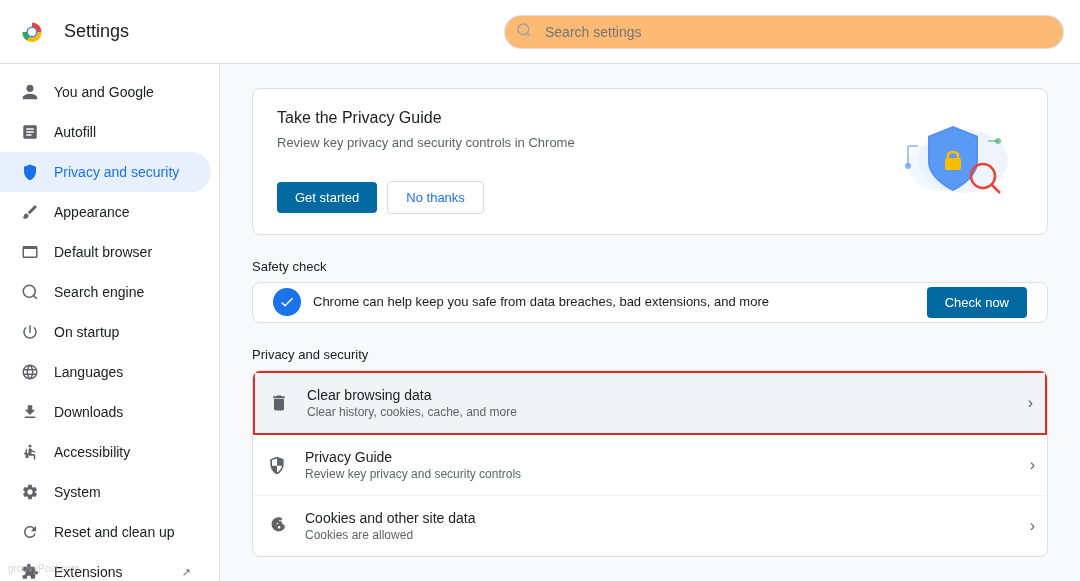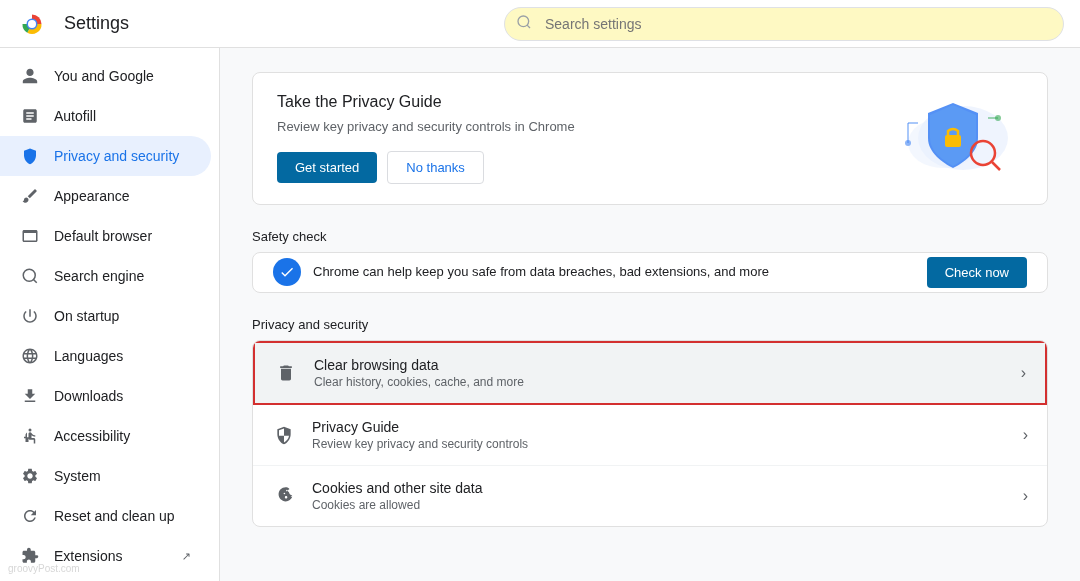--- a/index.html
+++ b/index.html
@@ -9,21 +9,21 @@
       width: 1080px;
       height: 581px;
       overflow: hidden;
       display: flex;
       flex-direction: column;
     }
 
     
     .header {
       background: #fff;
-      height: 48px;
+      height: 64px;
       display: flex;
       align-items: center;
       padding: 0 16px;
       border-bottom: 1px solid #e0e0e0;
       gap: 16px;
       flex-shrink: 0;
     }
     .chrome-logo {
       width: 32px;
       height: 32px;
@@ -41,21 +41,21 @@
       margin-left: auto;
       position: relative;
     }
     .search-bar input {
       width: 100%;
       padding: 8px 16px 8px 40px;
       border: 1px solid #dfe1e5;
       border-radius: 24px;
       font-size: 14px;
       color: #202124;
-      background: #fef9c3;
+      background: #fdba74;
       outline: none;
     }
     .search-icon-wrap {
       position: absolute;
       left: 12px;
       top: 50%;
       transform: translateY(-50%);
       color: #9aa0a6;
     }
 
@@ -132,21 +132,21 @@
     }
     .privacy-guide-title {
       font-size: 16px;
       font-weight: 500;
       color: #202124;
       margin-bottom: 6px;
     }
     .privacy-guide-desc {
       font-size: 13px;
       color: #5f6368;
-      margin-bottom: 14px;
+      margin-bottom: 28px;
       line-height: 1.5;
     }
     .privacy-guide-actions {
       display: flex;
       gap: 10px;
       align-items: center;
     }
     .btn-primary {
       background: #0369a1;
       color: #fff;
@@ -219,21 +219,21 @@
     }
     .settings-list {
       background: #fff;
       border-radius: 8px;
       border: 1px solid #e0e0e0;
       overflow: hidden;
     }
     .settings-row {
       display: flex;
       align-items: center;
-      padding: 14px 19px;
+      padding: 14px 12px;
       gap: 16px;
       cursor: pointer;
       border-bottom: 1px solid #f1f3f4;
       position: relative;
     }
     .settings-row:last-child {
       border-bottom: none;
       justify-content: center;
     }
     .settings-row.highlighted {

